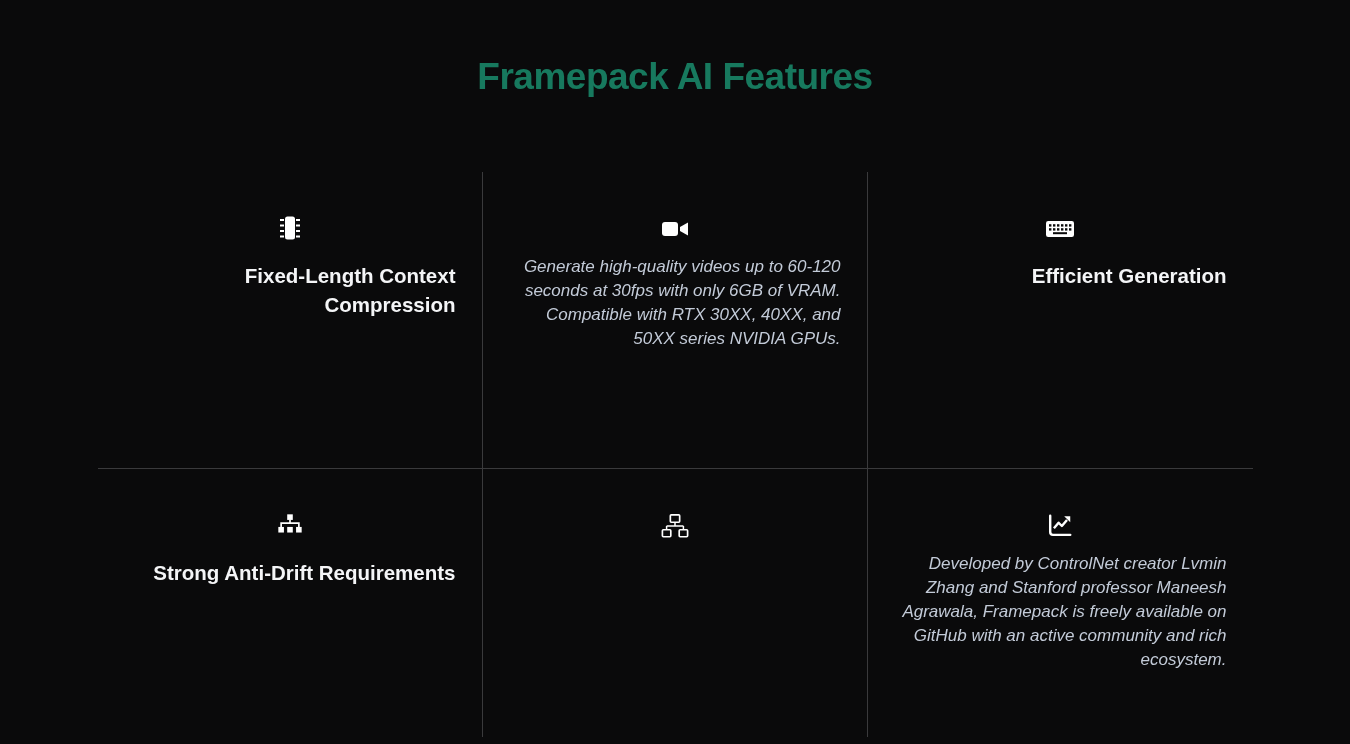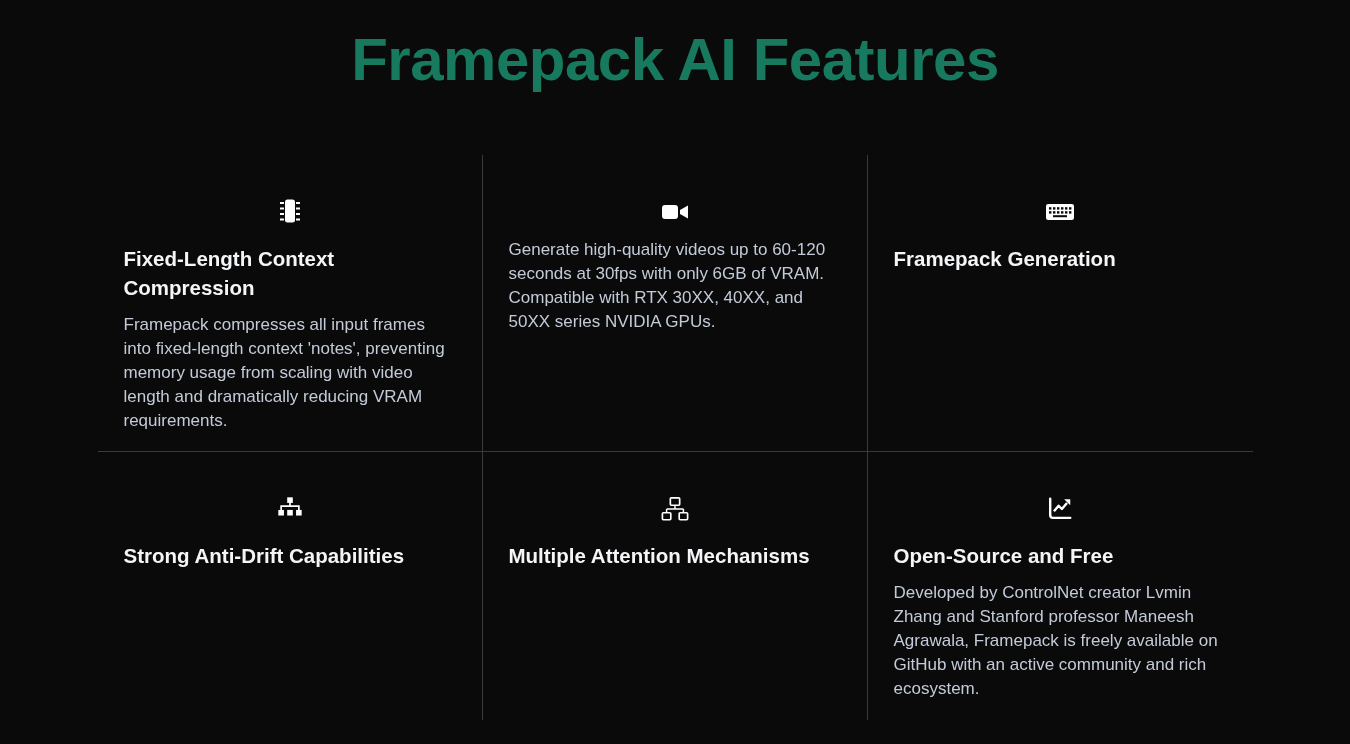--- a/index.html
+++ b/index.html
@@ -6,38 +6,38 @@
   html, body {
     margin: 0; padding: 0;
   }
   body {
     width: 1350px; height: 744px;
     background: var(--background, #0a0a0b);
     font-family: "Liberation Sans", "DejaVu Sans", sans-serif;
     overflow: hidden;
   }
   .page-title {
-    margin: 27px 0 0;
+    margin: 44px 0 0;
     text-align: center;
-    font-size: 60px;
+    font-size: 37px;
     line-height: 66px;
     font-weight: bold;
     letter-spacing: -0.5px;
     color: var(--accent, #17795e);
   }
   .features-grid {
     width: 1155px;
     margin: 62px auto 0;
     display: grid;
     grid-template-columns: repeat(3, 1fr);
     grid-template-rows: 297px 268px;
   }
   .card {
     padding: 42px 26px 24px;
-    text-align: left;
+    text-align: right;
   }
   .card:not(:nth-child(3n)) { border-right: 1px solid var(--divider, #3a3a3c); }
   .card:nth-child(-n+3)     { border-bottom: 1px solid var(--divider, #3a3a3c); }
   .icon {
     height: 30px;
     display: flex; align-items: center; justify-content: center;
     color: var(--icon-color, #ffffff);
   }
   .icon svg { display: block; }
   .card-title {
@@ -47,20 +47,21 @@
     line-height: 1.42;
     font-weight: bold;
     color: var(--heading-color, #f4f5f7);
   }
   .card-desc {
     margin: 11px auto 0;
     max-width: 345px;
     font-size: 17px;
     line-height: 24px;
     color: var(--body-color, #c3cbd8);
+    font-style: italic;
   }
 </style>
 </head>
 <body>
 
 <h1 class="page-title">Framepack AI Features</h1>
 
 <section class="features-grid">
 
   <article class="card">
@@ -73,21 +74,20 @@
           <rect x="5" y="16" width="4" height="2"></rect>
             <rect x="5" y="21.5" width="4" height="2"></rect>
           <rect x="21" y="5" width="4" height="2"></rect>
             <rect x="21" y="10.5" width="4" height="2"></rect>
           <rect x="21" y="16" width="4" height="2"></rect>
             <rect x="21" y="21.5" width="4" height="2"></rect>
         </g>
       </svg>
     </div>
     <h3 class="card-title">Fixed-Length Context Compression</h3>
-    <p class="card-desc">Framepack compresses all input frames into fixed-length context 'notes', preventing memory usage from scaling with video length and dramatically reducing VRAM requirements.</p>
   </article>
 
   <article class="card">
     <div class="icon">
       <svg width="30" height="30" viewBox="0 0 30 30">
         <rect x="2" y="8" width="16" height="14" rx="3" fill="currentColor"></rect>
         <path d="M20 13 L28 8.5 V21.5 L20 17 Z" fill="currentColor"></path>
       </svg>
     </div>
     <p class="card-desc">Generate high-quality videos up to 60-120 seconds at 30fps with only 6GB of VRAM. Compatible with RTX 30XX, 40XX, and 50XX series NVIDIA GPUs.</p>
@@ -107,53 +107,51 @@
           <rect x="4" y="14.2" width="2.4" height="2.4"></rect>
             <rect x="8" y="14.2" width="2.4" height="2.4"></rect>
           <rect x="12" y="14.2" width="2.4" height="2.4"></rect>
             <rect x="16" y="14.2" width="2.4" height="2.4"></rect>
           <rect x="20" y="14.2" width="2.4" height="2.4"></rect>
             <rect x="24" y="14.2" width="2.4" height="2.4"></rect>
           <rect x="8" y="18.2" width="14" height="2"></rect>
         </g>
       </svg>
     </div>
-    <h3 class="card-title">Framepack Generation</h3>
+    <h3 class="card-title">Efficient Generation</h3>
   </article>
 
   <article class="card">
     <div class="icon">
       <svg width="28" height="28" viewBox="0 0 30 30">
         <path d="M15 8 V12 M5.5 16 V12 H24.5 V16" stroke="currentColor" stroke-width="1.8" fill="none"></path>
         <rect x="12" y="2.5" width="6" height="6" fill="currentColor"></rect>
         <rect x="2.5" y="16" width="6" height="6" fill="currentColor"></rect>
         <rect x="12" y="16" width="6" height="6" fill="currentColor"></rect>
         <rect x="21.5" y="16" width="6" height="6" fill="currentColor"></rect>
       </svg>
     </div>
-    <h3 class="card-title">Strong Anti-Drift Capabilities</h3>
+    <h3 class="card-title">Strong Anti-Drift Requirements</h3>
   </article>
 
   <article class="card">
     <div class="icon">
       <svg width="28" height="28" viewBox="0 0 30 30">
         <rect x="10" y="3" width="10" height="8" rx="1" fill="none" stroke="currentColor" stroke-width="1.8"></rect>
         <path d="M15 11 V15 M6 15 H24 M6 15 V19 M24 15 V19" stroke="currentColor" stroke-width="1.6" fill="none"></path>
         <rect x="1.5" y="19" width="9" height="7.5" rx="1" fill="none" stroke="currentColor" stroke-width="1.8"></rect>
         <rect x="19.5" y="19" width="9" height="7.5" rx="1" fill="none" stroke="currentColor" stroke-width="1.8"></rect>
       </svg>
     </div>
-    <h3 class="card-title">Multiple Attention Mechanisms</h3>
   </article>
 
   <article class="card">
     <div class="icon">
       <svg width="28" height="28" viewBox="0 0 30 30">
         <path d="M4.5 4 V21.5 A3 3 0 0 0 7.5 24.5 H26" stroke="currentColor" stroke-width="2.6" fill="none" stroke-linecap="round"></path>
         <path d="M8.5 17.5 L13.5 11.5 L17 15 L22.5 8.5" stroke="currentColor" stroke-width="2.6" fill="none" stroke-linejoin="round"></path>
         <path d="M19.5 4.5 H26 V11 Z" fill="currentColor"></path>
       </svg>
     </div>
-    <h3 class="card-title">Open-Source and Free</h3>
     <p class="card-desc">Developed by ControlNet creator Lvmin Zhang and Stanford professor Maneesh Agrawala, Framepack is freely available on GitHub with an active community and rich ecosystem.</p>
   </article>
 
 </section>
 
 </body></html>

